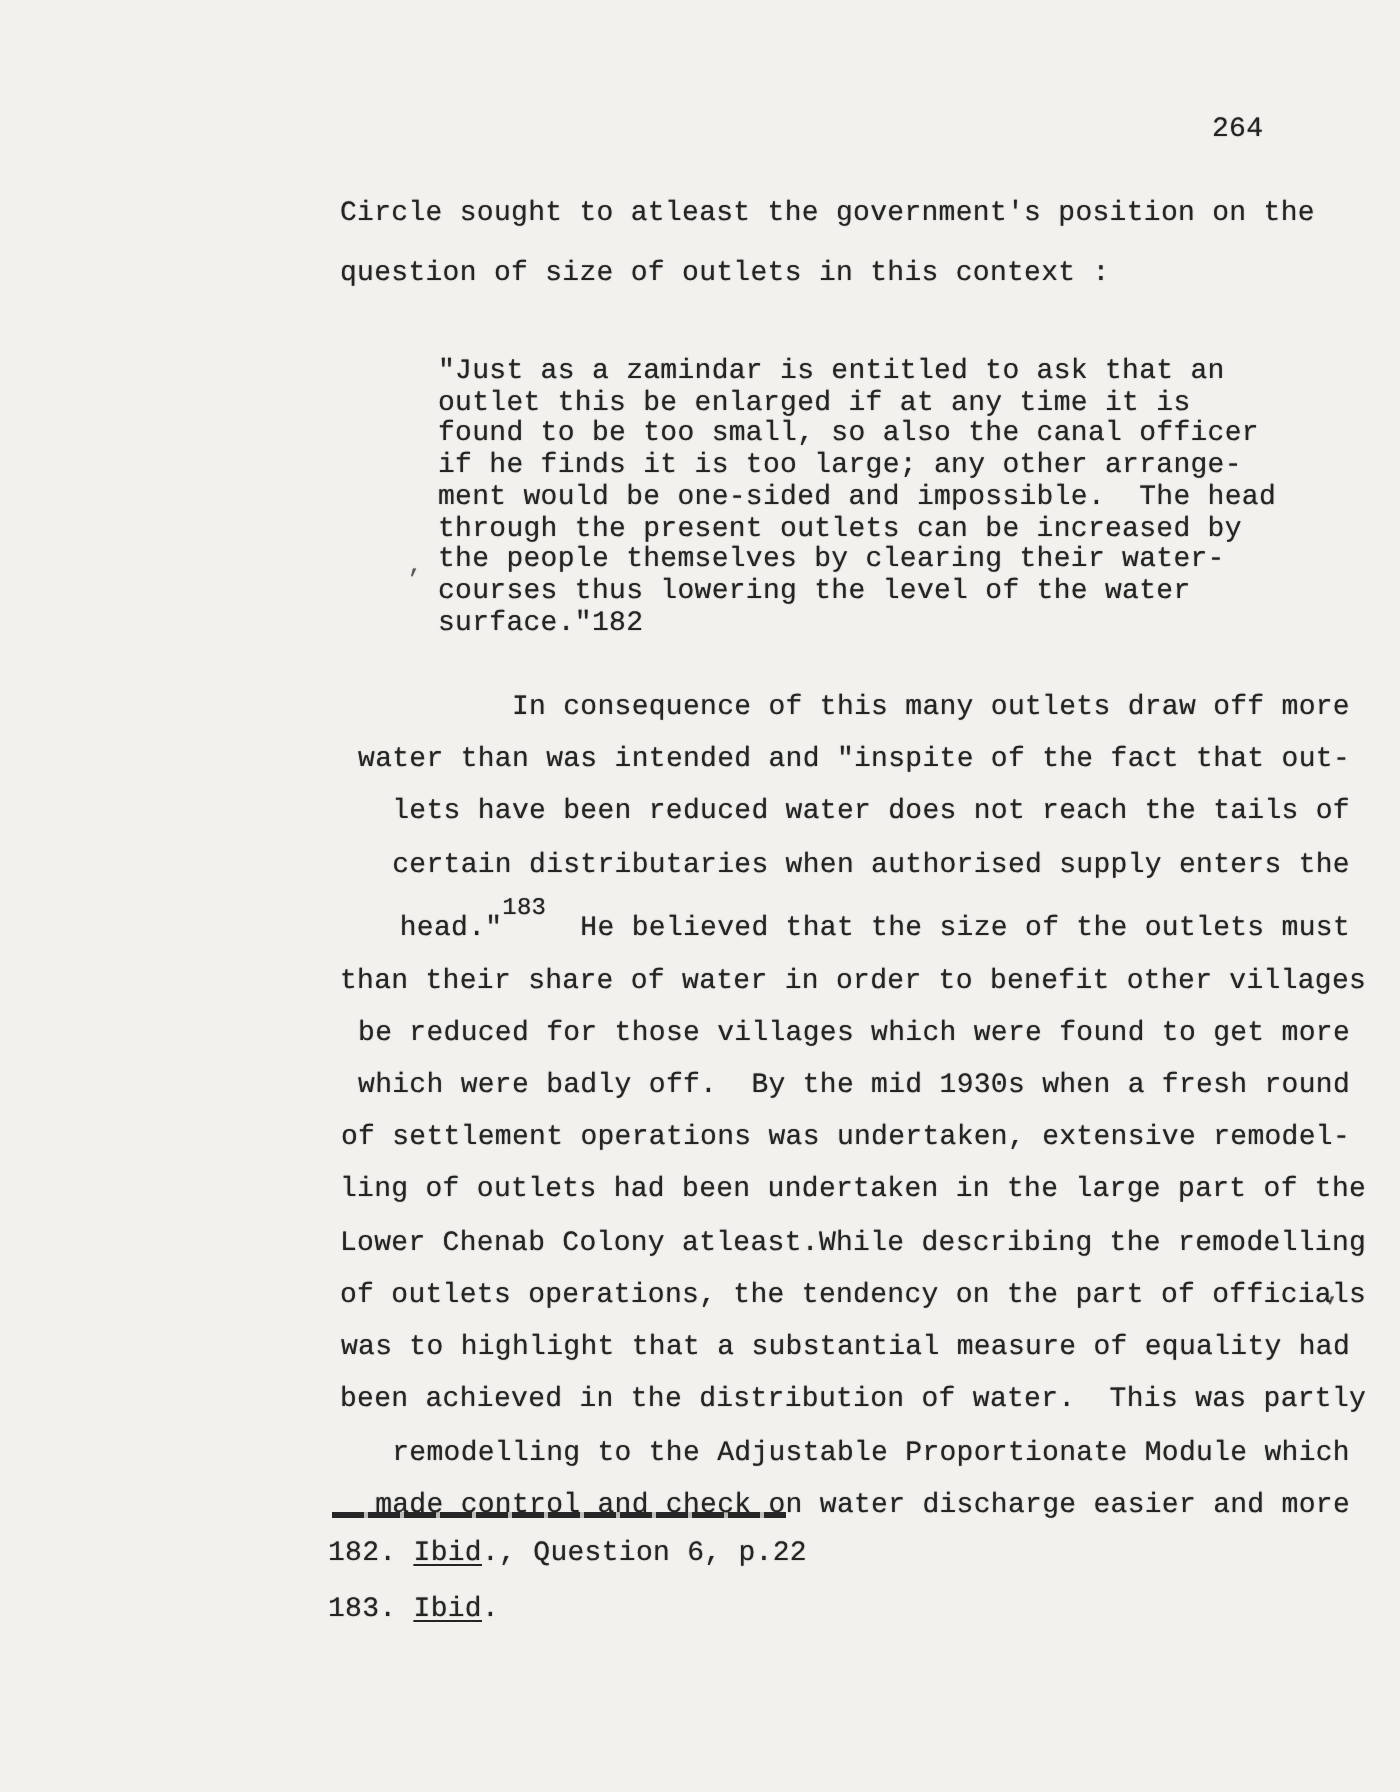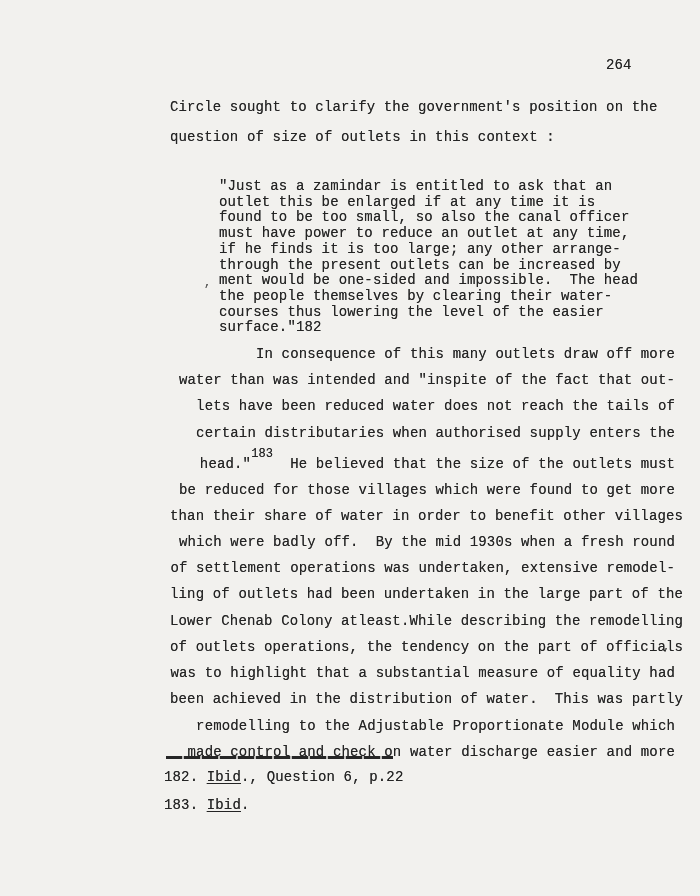--- a/index.html
+++ b/index.html
@@ -85,45 +85,44 @@
   .artifact.a2 { left: 204px; top: 276px; }
 </style>
 </head>
 <body>
 
 <div class="page" style="--paper: #f2f1ee; --ink: #242424;">
 
   <div class="pagenum line">264</div>
 
   <div class="para1">
-    <div class="line">Circle sought to clarify the government's position on the</div>
+    <div class="line">Circle sought to atleast the government's position on the</div>
     <div class="line">question of size of outlets in this context :</div>
   </div>
 
   <div class="bquote">
     <div class="line">"Just as a zamindar is entitled to ask that an</div>
     <div class="line">outlet this be enlarged if at any time it is</div>
     <div class="line">found to be too small, so also the canal officer</div>
-    <div class="line">must have power to reduce an outlet at any time,</div>
     <div class="line">if he finds it is too large; any other arrange-</div>
+    <div class="line">ment would be one-sided and impossible.  The head</div>
     <div class="line">through the present outlets can be increased by</div>
-    <div class="line">ment would be one-sided and impossible.  The head</div>
     <div class="line">the people themselves by clearing their water-</div>
-    <div class="line">courses thus lowering the level of the easier</div>
+    <div class="line">courses thus lowering the level of the water</div>
     <div class="line">surface."182</div>
   </div>
 
   <div class="para2">
     <div class="line first">In consequence of this many outlets draw off more</div>
     <div class="line">water than was intended and "inspite of the fact that out-</div>
     <div class="line">lets have been reduced water does not reach the tails of</div>
     <div class="line">certain distributaries when authorised supply enters the</div>
     <div class="line"><span>head."</span><sup class="fnref">183</sup><span>  He believed that the size of the outlets must</span></div>
+    <div class="line">than their share of water in order to benefit other villages</div>
     <div class="line">be reduced for those villages which were found to get more</div>
-    <div class="line">than their share of water in order to benefit other villages</div>
     <div class="line">which were badly off.  By the mid 1930s when a fresh round</div>
     <div class="line">of settlement operations was undertaken, extensive remodel-</div>
     <div class="line">ling of outlets had been undertaken in the large part of the</div>
     <div class="line">Lower Chenab Colony atleast.While describing the remodelling</div>
     <div class="line">of outlets operations, the tendency on the part of officials</div>
     <div class="line">was to highlight that a substantial measure of equality had</div>
     <div class="line">been achieved in the distribution of water.  This was partly</div>
     <div class="line">remodelling to the Adjustable Proportionate Module which</div>
     <div class="line">made control and check on water discharge easier and more</div>
   </div>

